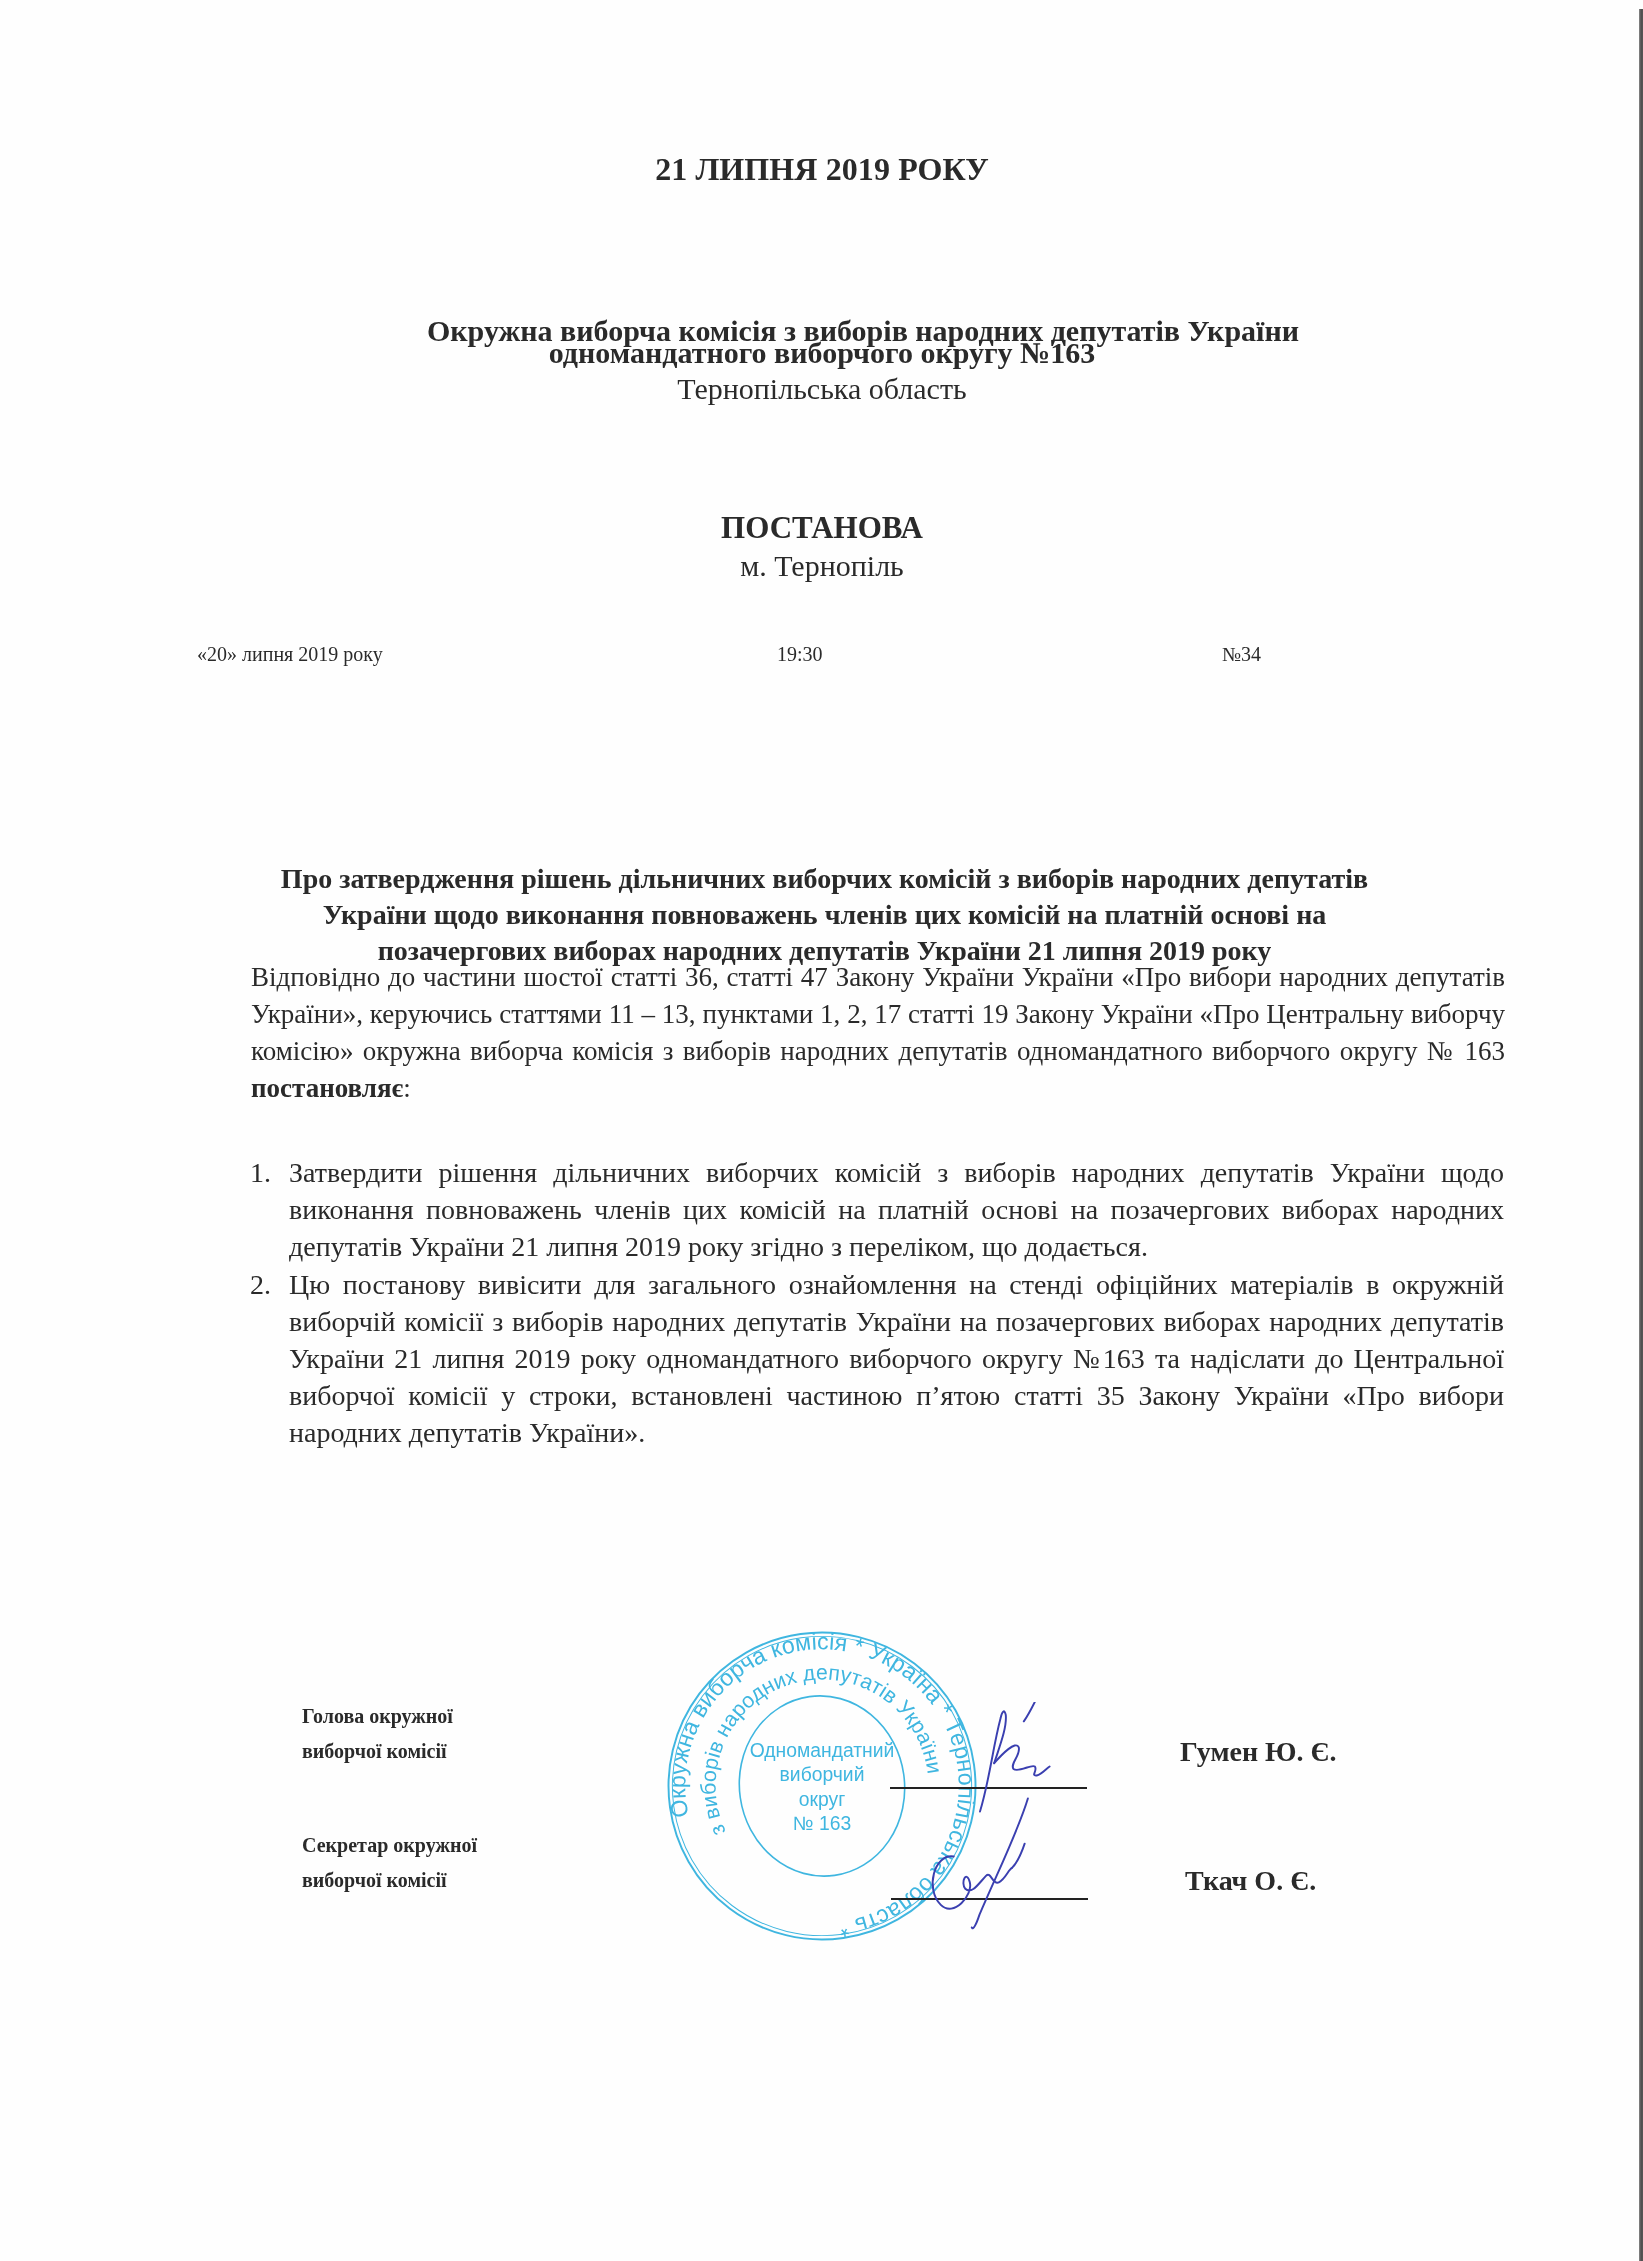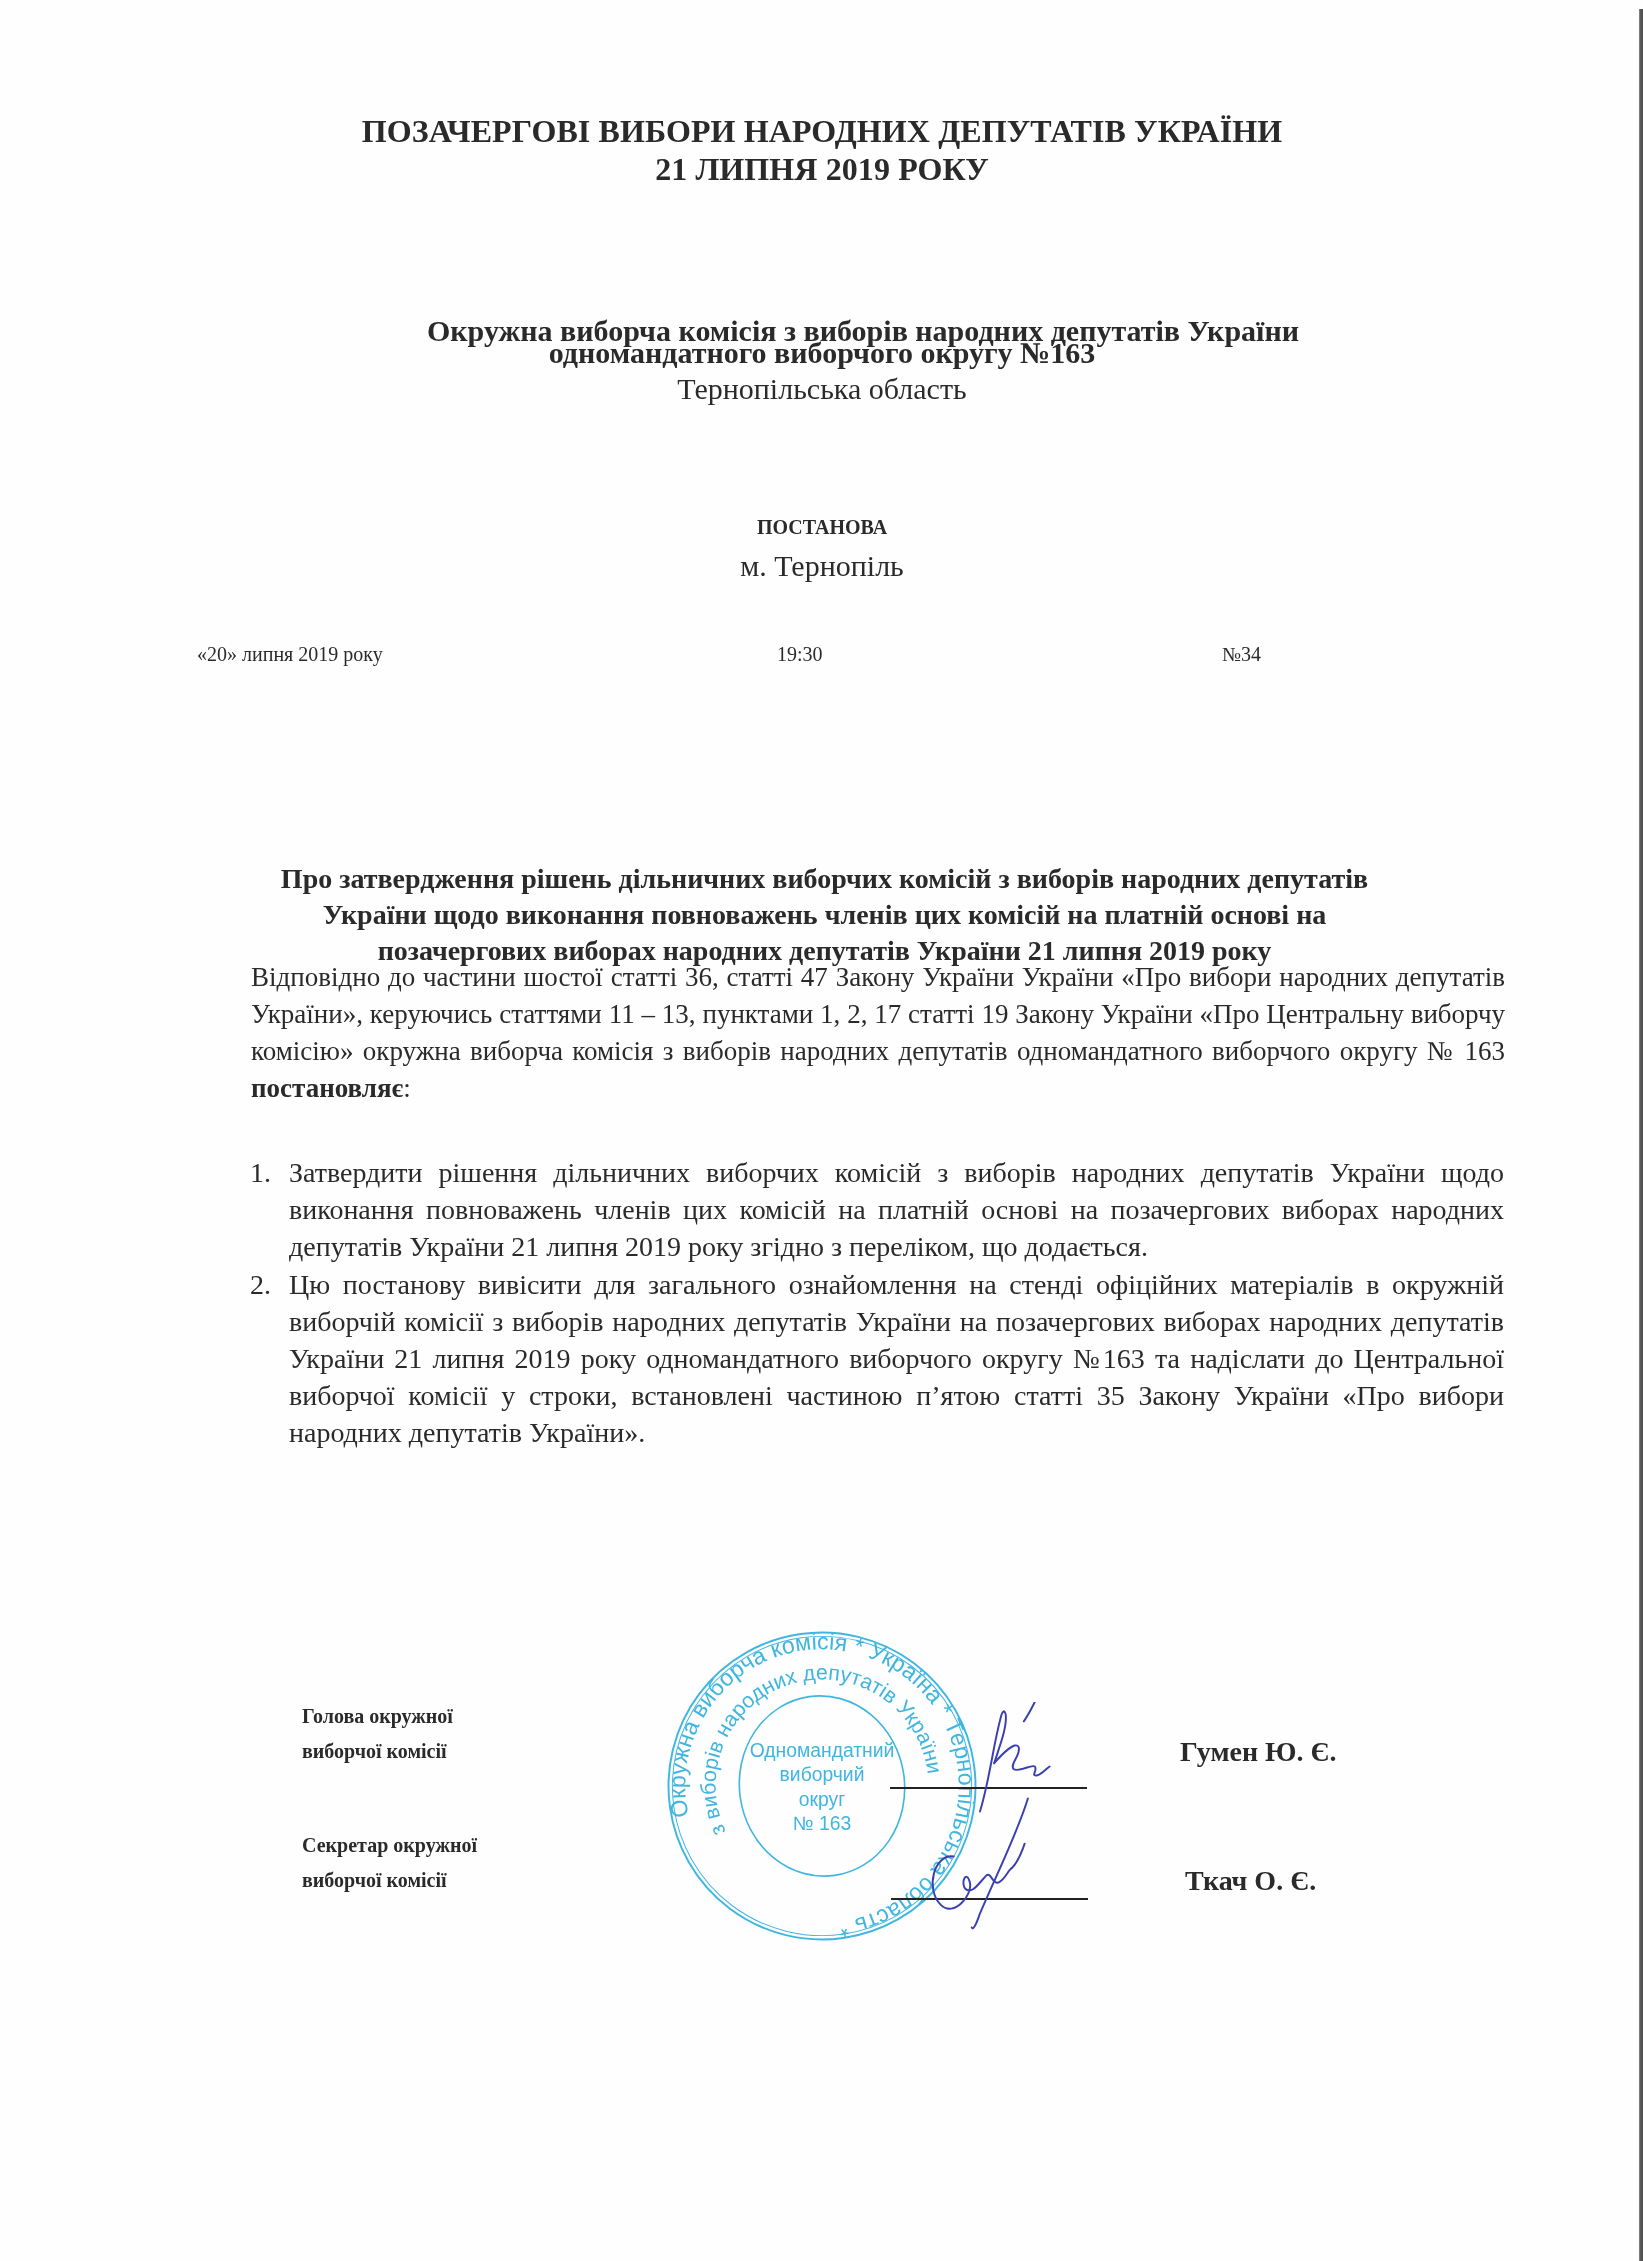--- a/index.html
+++ b/index.html
@@ -5,21 +5,21 @@
   html, body { margin: 0; padding: 0; background: #ffffff; }
   body { width: 1644px; height: 2261px; position: relative; overflow: hidden;
          font-family: "Liberation Serif", "DejaVu Serif", serif; color: #2a2a2a; }
   .page { position: absolute; left: 0; top: 0; width: 1644px; height: 2261px; background: #fefefe; }
   .scan-edge { position: absolute; top: 9px; right: 0; width: 5.2px; height: 2252px;
                background: linear-gradient(to right, #8a8a8a, #4e4e4e 40%, #5a5a5a); }
   .center { position: absolute; left: 0; width: 1644px; text-align: center; }
   .bold { font-weight: bold; }
   .h-title { font-size: 32px; line-height: 37px; font-weight: bold; letter-spacing: 0.1px; }
   .h-commission { font-size: 30px; line-height: 36px; }
-  .h-decree { font-size: 20px; line-height: 37px; }
+  .h-decree { font-size: 31px; line-height: 37px; }
   .meta-row { position: absolute; top: 637px; font-size: 20px; line-height: 35px; }
   .subject { position: absolute; left: 193px; width: 1263px; top: 813px; text-align: center;
              font-size: 28px; line-height: 36px; font-weight: bold; margin-top: 48px; }
   .body-par { position: absolute; left: 251px; width: 1254px; top: 959px;
               font-size: 27px; line-height: 37px; text-align: justify; text-indent: 0; }
   .list { position: absolute; left: 250px; width: 1254px; top: 1154px; margin: 0; padding: 0; list-style: none;
           font-size: 28px; line-height: 37px; }
   .list li { position: relative; padding-left: 39px; text-align: justify; }
   .list .num { position: absolute; left: 0; top: 0; }
   .sig-label { position: absolute; left: 302px; font-size: 20px; line-height: 35px; font-weight: bold; }
@@ -28,21 +28,20 @@
   .stamp { position: absolute; left: 664px; top: 1628px; width: 316px; height: 316px; }
   .signature { position: absolute; }
 </style>
 </head>
 <body>
 
 <div class="page">
 
   <div class="scan-edge"></div>
 
-  <div class="center h-title" style="top:113px;">ПОЗАЧЕРГОВІ ВИБОРИ НАРОДНИХ ДЕПУТАТІВ УКРАЇНИ</div>
   <div class="center h-title" style="top:151px;">21 ЛИПНЯ 2019 РОКУ</div>
 
   <div class="center h-commission bold" style="top:313px;margin-left:41px;">Окружна виборча комісія з виборів народних депутатів України</div>
   <div class="center h-commission bold" style="top:335px;">одномандатного виборчого округу №163</div>
   <div class="center h-commission" style="top:371px;">Тернопільська область</div>
 
   <div class="center h-decree bold" style="top:509px;">ПОСТАНОВА</div>
   <div class="center h-commission" style="top:548px;">м. Тернопіль</div>
 
   <div class="meta-row" style="left:197px;">«20» липня 2019 року</div>

